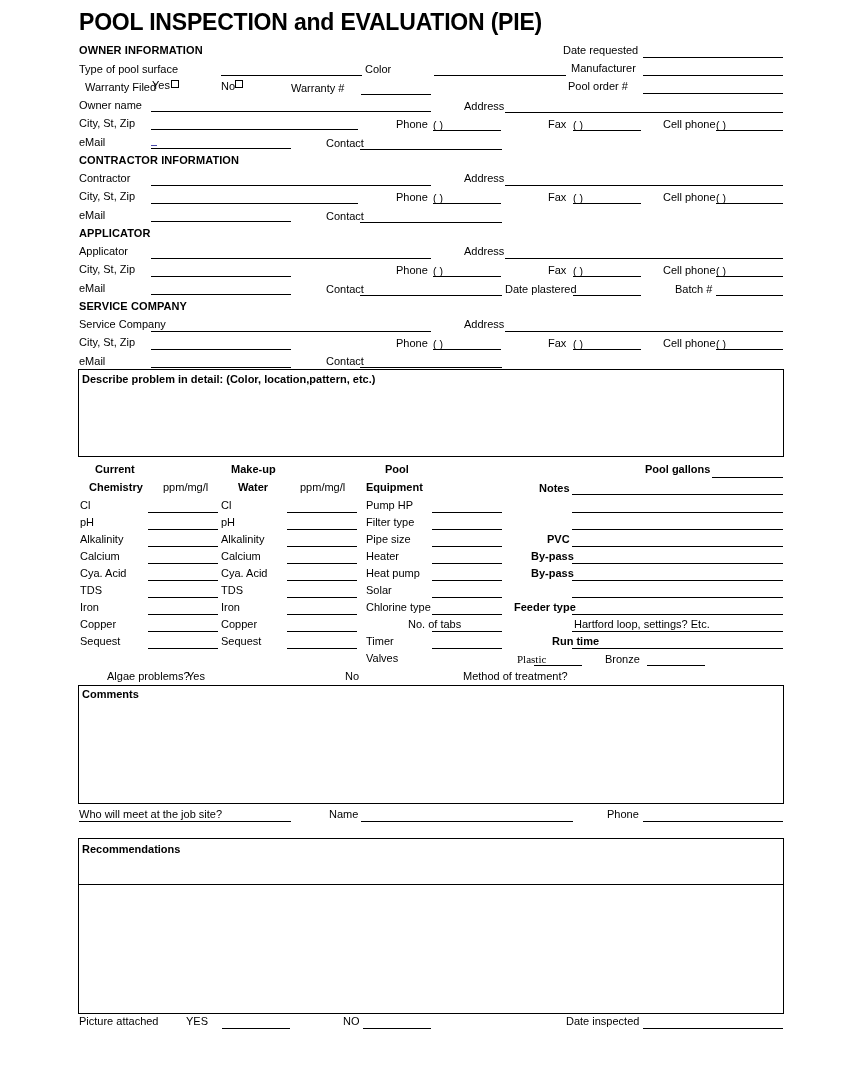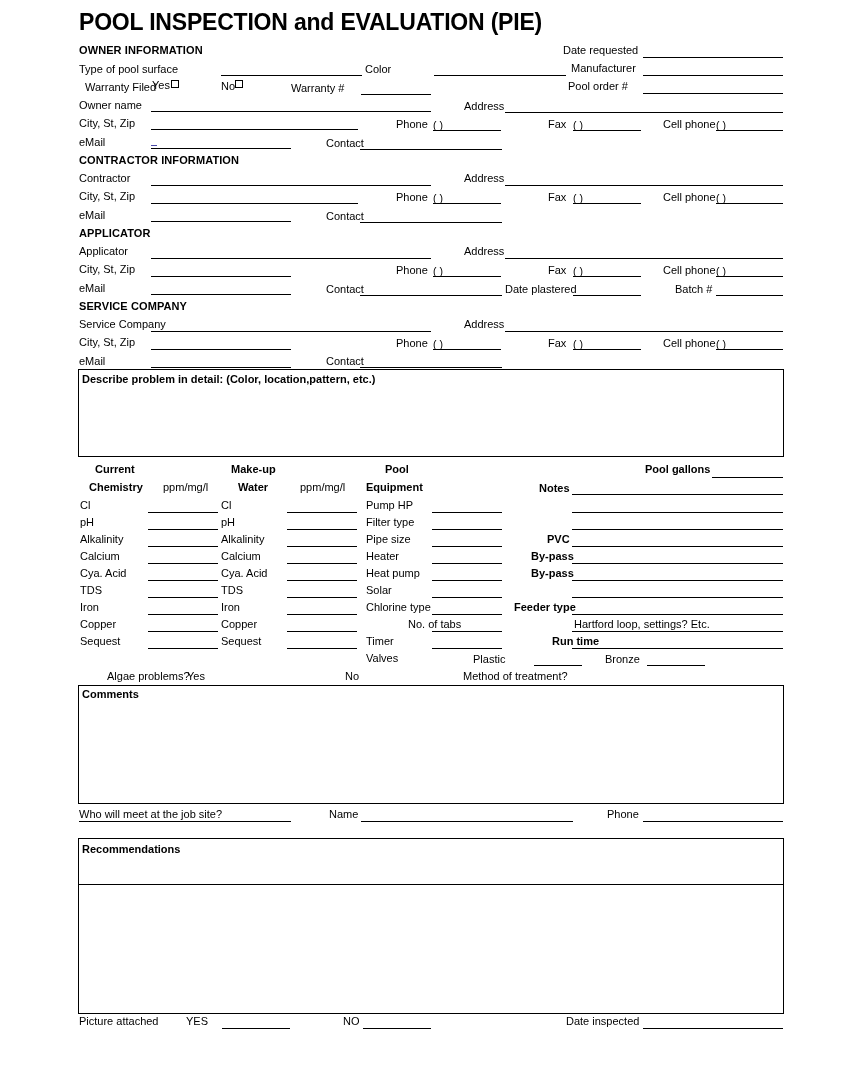--- a/index.html
+++ b/index.html
@@ -215,21 +215,21 @@
   <div class="t" style="left:366px;top:584px;">Solar</div>
   <div class="ln" style="left:432px;top:597px;width:70px;"></div>
   <div class="t" style="left:366px;top:601px;">Chlorine type</div>
   <div class="ln" style="left:432px;top:614px;width:70px;"></div>
   <div class="t" style="left:366px;top:618px;padding-left:42px;">No. of tabs</div>
   <div class="ln" style="left:432px;top:631px;width:70px;"></div>
   <div class="t" style="left:366px;top:635px;">Timer</div>
   <div class="ln" style="left:432px;top:648px;width:70px;"></div>
   <div class="t" style="left:366px;top:652px;">Valves</div>
 
-  <div class="t" style="left:473px;top:653px;">Plastic</div>
+  <div class="t" style="left:517px;top:653px;font-family:Liberation Serif, serif;">Plastic</div>
   <div class="ln" style="left:534px;top:665px;width:48px;"></div>
   <div class="t" style="left:605px;top:653px;">Bronze</div>
   <div class="ln" style="left:647px;top:665px;width:58px;"></div>
 
   <div class="t b" style="left:547px;top:533px;">PVC</div>
   <div class="t b" style="left:531px;top:550px;">By-pass</div>
   <div class="t b" style="left:531px;top:567px;">By-pass</div>
   <div class="t b" style="left:514px;top:601px;">Feeder type</div>
   <div class="t b" style="left:524px;top:635px;margin-left:28px;">Run time</div>
   <div class="t" style="left:574px;top:618px;">Hartford loop, settings? Etc.</div>

